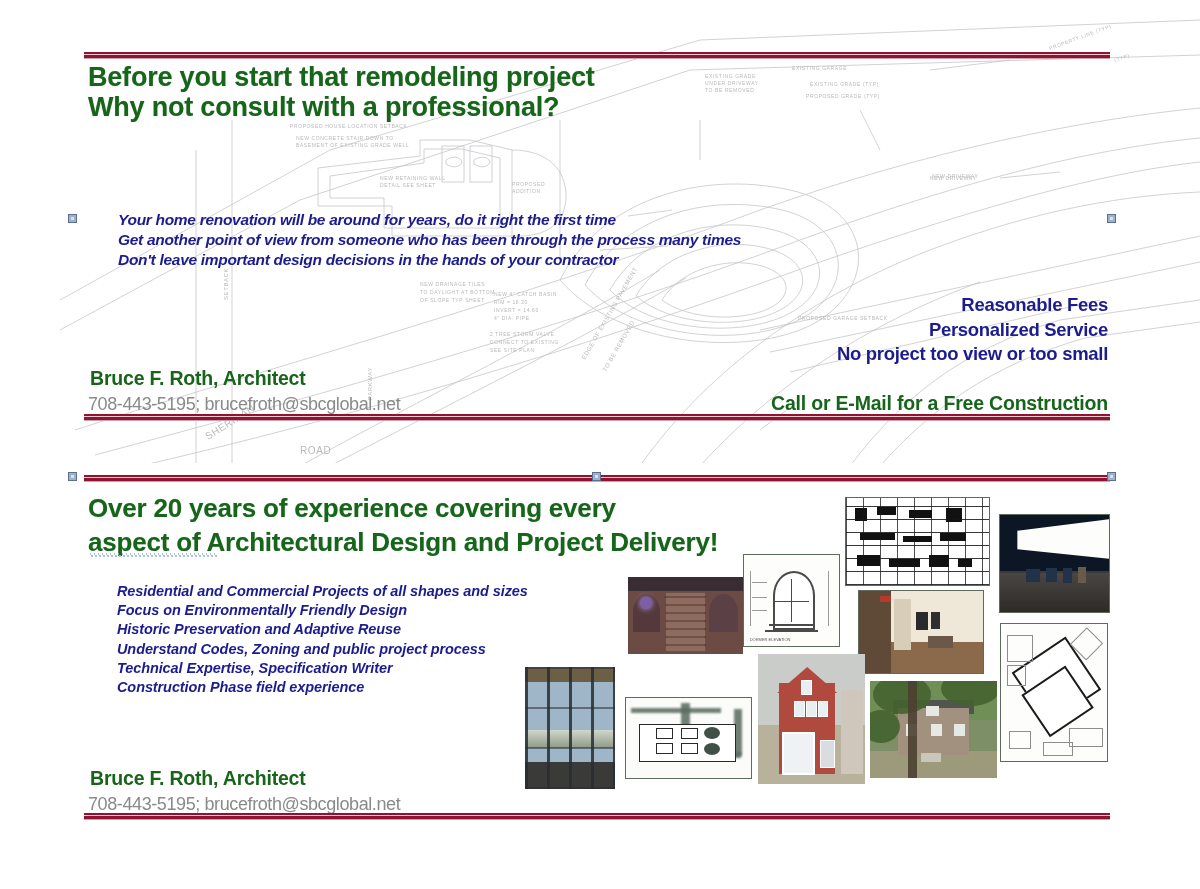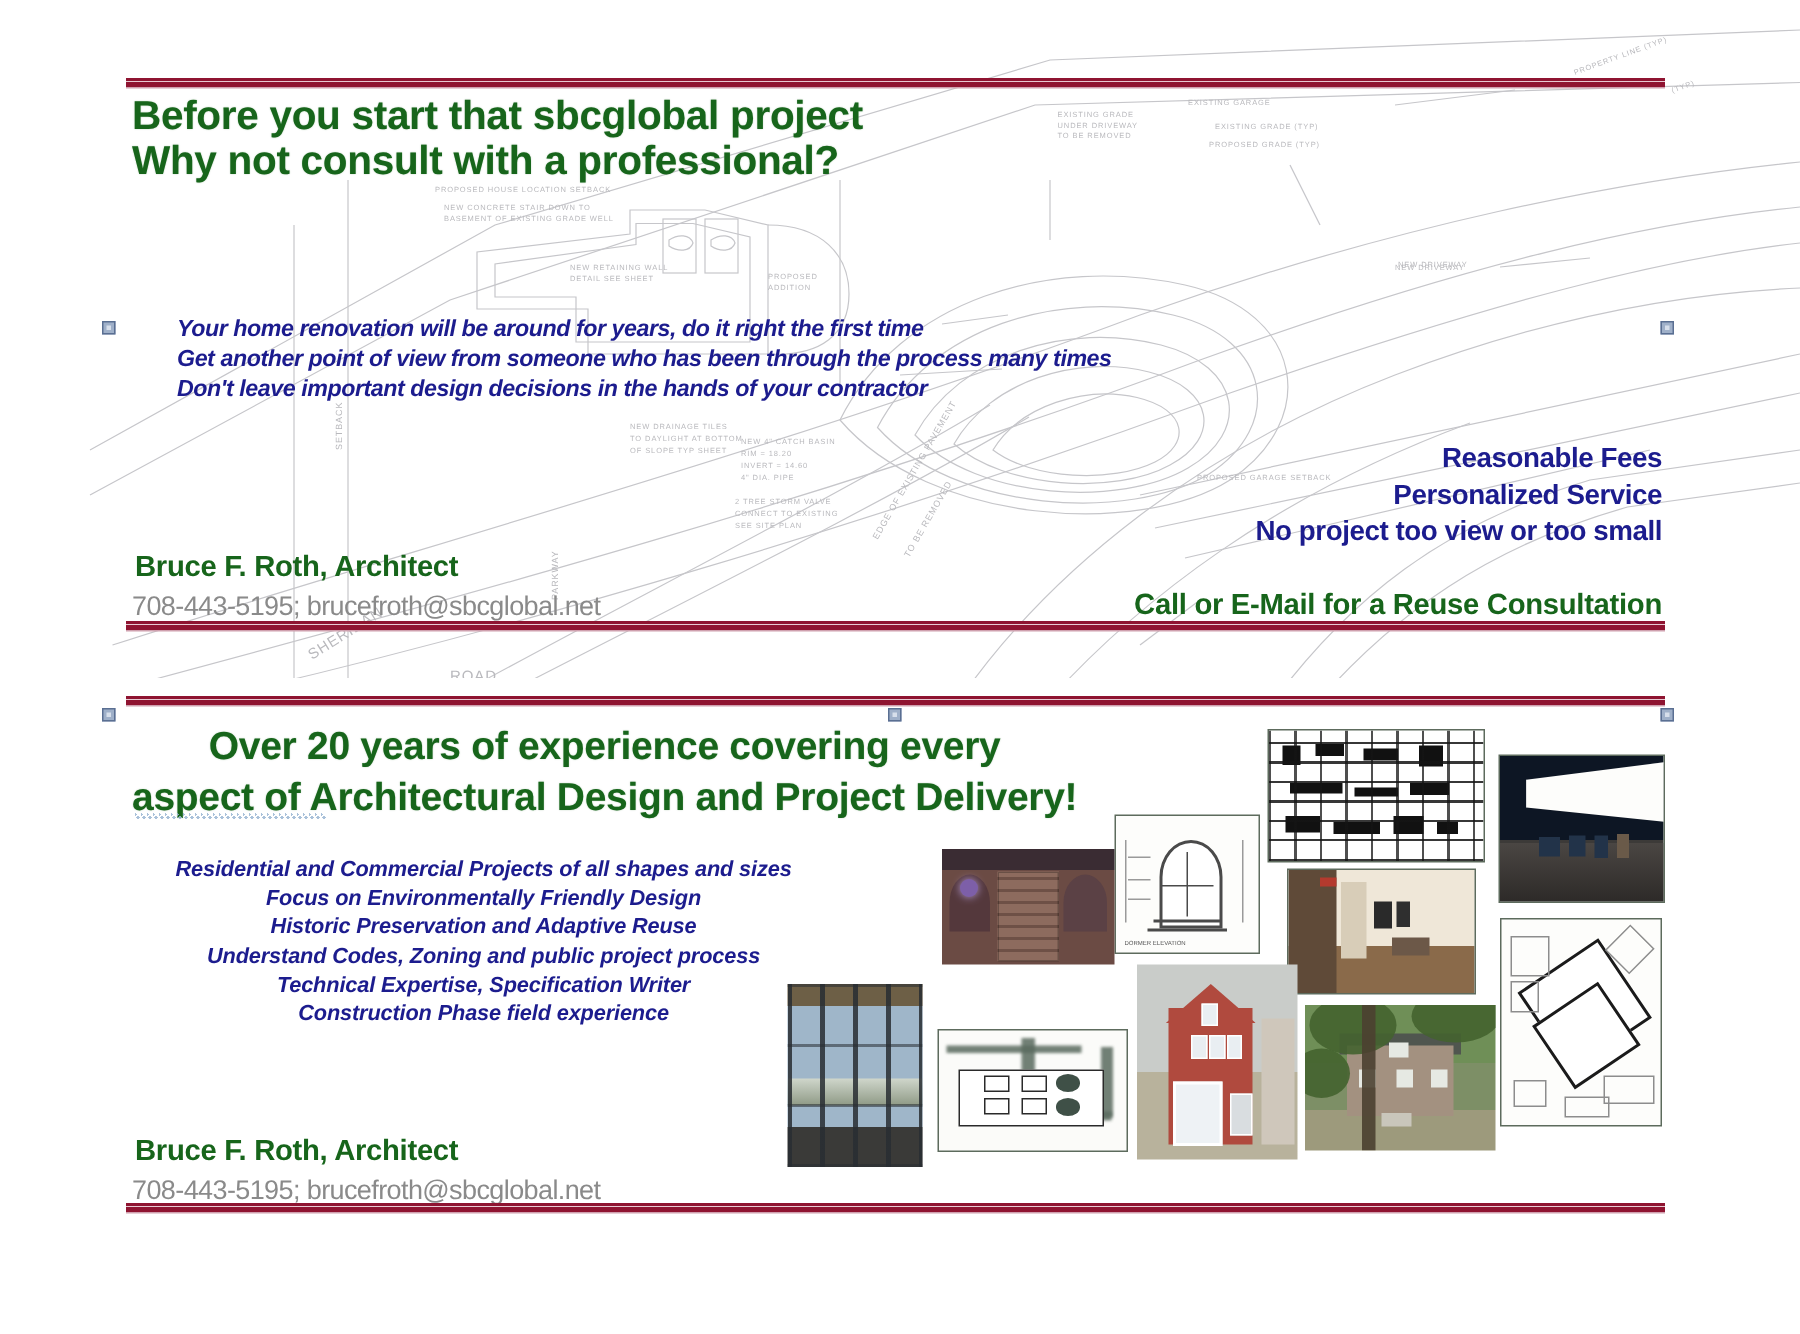--- a/index.html
+++ b/index.html
@@ -8,21 +8,21 @@
     width:1200px;height:889px;
     background:#ffffff;
     font-family:"Liberation Sans", sans-serif;
     overflow:hidden;
     position:relative;
   }
 
   
   .panel{position:absolute;left:0;width:1200px;overflow:hidden;background:#fff;}
   #panel-top{top:0;height:466px;}
-  #panel-bottom{top:452px;height:423px;text-align:center;}
+  #panel-bottom{top:463px;height:423px;}
 
   
   .rule{position:absolute;left:84px;width:1026px;height:7px;
         background:linear-gradient(to bottom,
            #8f1431 0px,#8f1431 2px,
            #e8c9d2 2px,#e8c9d2 3px,
            #8f1431 3px,#8f1431 6px,
            #cfa0ae 6px,#cfa0ae 7px);}
   #rule-top-1{top:52px;}
   #rule-top-2{top:414px;}
@@ -253,35 +253,35 @@
         <text x="585" y="360" transform="rotate(-60 585 360)">EDGE OF EXISTING PAVEMENT</text>
         <text x="606" y="372" transform="rotate(-60 606 372)">TO BE REMOVED</text>
         <text x="228" y="300" transform="rotate(-90 228 300)">SETBACK</text>
         <text x="372" y="400" transform="rotate(-90 372 400)">PARKWAY</text>
       </g>
     </svg>
   </div>
 
   <div class="rule" id="rule-top-1"></div>
 
-  <div class="head-green" id="head-top">Before you start that sbcglobal project
+  <div class="head-green" id="head-top">Before you start that remodeling project
 Why not consult with a professional?</div>
 
   <div class="blue-list" id="blue-top">Your home renovation will be around for years, do it right the first time
 Get another point of view from someone who has been through the process many times
 Don't leave important design decisions in the hands of your contractor</div>
 
   <div class="fees">Reasonable Fees
 Personalized Service
 No project too view or too small</div>
 
   <div class="sig-name" id="sig-name-top">Bruce F. Roth, Architect</div>
   <div class="sig-contact" id="sig-contact-top">708-443-5195; brucefroth@sbcglobal.net</div>
 
-  <div class="cta" id="cta-top">Call or E-Mail for a Reuse Consultation</div>
+  <div class="cta" id="cta-top">Call or E-Mail for a Free Construction</div>
 
   <div class="rule" id="rule-top-2"></div>
 </div>
 
 <div class="panel" id="panel-bottom">
 
   <div class="rule" id="rule-mid-1" style="top:12px"></div>
 
   <div class="head-green" id="head-bottom" style="top:28px">Over 20 years of experience covering every
 aspect of Architectural Design and Project Delivery!</div>

